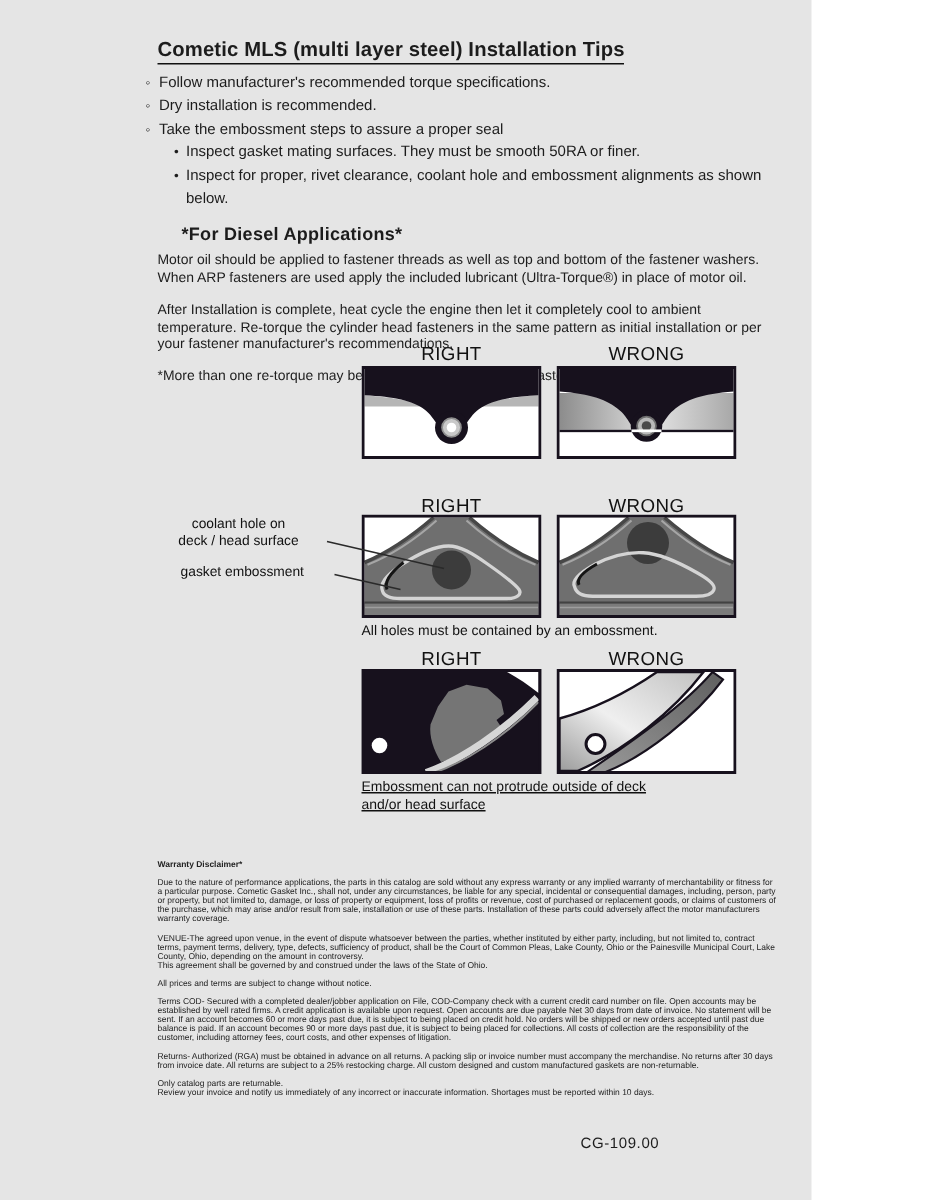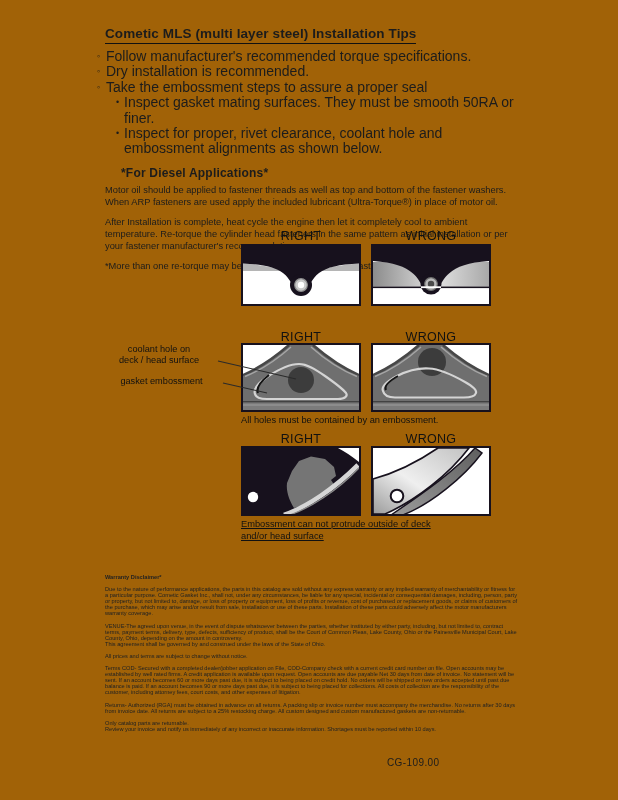--- a/index.html
+++ b/index.html
@@ -1,27 +1,27 @@
 <!DOCTYPE html>
 <html><head>
 <meta charset="utf-8">
 <style>
   html,body{margin:0;padding:0;background:#ffffff;}
   .page{
-    position:relative;width:618px;height:800px;background:#a16207;overflow:hidden;
+    position:relative;width:541px;height:800px;background:#e5e5e5;overflow:hidden;
     font-family:"Liberation Sans","DejaVu Sans",sans-serif;color:#1c1c1c;
   }
   
   .main-text{position:absolute;left:105px;top:24px;width:413px;}
   .doc-title{
     display:inline-block;font-size:13.5px;font-weight:bold;letter-spacing:.1px;
     border-bottom:1.6px solid #111;padding-bottom:2px;margin:0 0 5px 0;
   }
   ul.tips{list-style:none;margin:0;padding:0;}
-  ul.tips li{position:relative;font-size:14px;line-height:15.4px;padding-left:1px;}
+  ul.tips li{position:relative;font-size:10px;line-height:15.4px;padding-left:1px;}
   ul.tips li.lvl1::before{content:"\25E6";position:absolute;left:-8px;top:0;font-size:9px;}
   ul.tips li.lvl2{padding-left:19px;}
   ul.tips li.lvl2::before{content:"\2022";position:absolute;left:11px;top:0;font-size:9px;}
   .diesel-heading{font-size:12px;font-weight:bold;margin:9px 0 5px 16px;letter-spacing:.2px;}
   .body-para{font-size:9.3px;line-height:11.7px;margin:0 0 9px 0;}
   
   .diagrams{position:absolute;left:4px;top:228px;width:618px;height:320px;}
   .dg-label{position:absolute;width:120px;text-align:center;font-size:12.5px;letter-spacing:.3px;color:#111;}
   .dg-panel{position:absolute;width:120px;}
   .dg-caption{position:absolute;left:237px;font-size:9.3px;line-height:11.5px;color:#111;}

